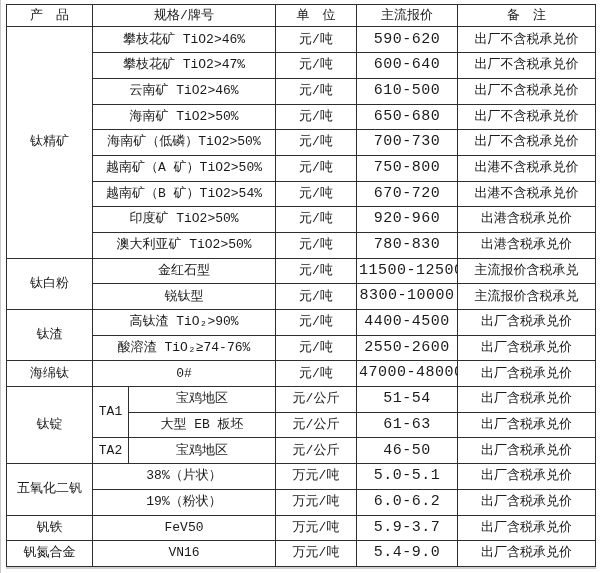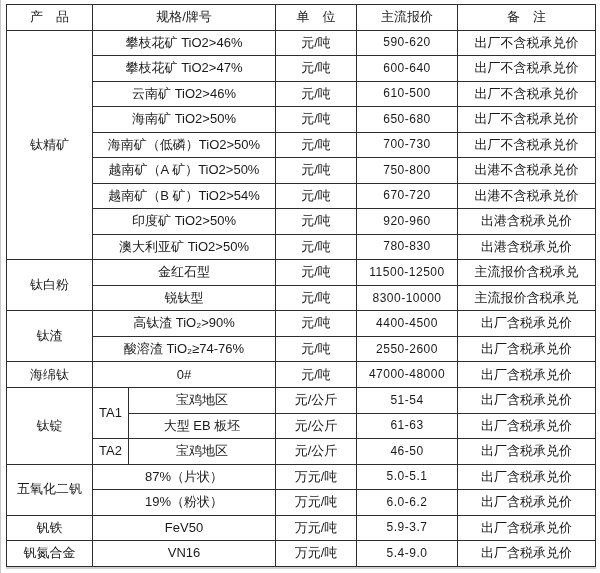--- a/index.html
+++ b/index.html
@@ -10,20 +10,21 @@
   body {
     width: 600px;
     height: 573px;
     overflow: hidden;
     font-family: "Liberation Sans", "DejaVu Sans", sans-serif;
     border-left: 1px solid #c9c9c9;
     box-sizing: border-box;
   }
   .page {
     padding: 4px 13px 0 5px;
+    font-family: Liberation Mono, monospace;
   }
   table.price-table {
     border-collapse: collapse;
     table-layout: fixed;
     width: 589px;
     height: 563px;
     background: #ffffff;
     box-shadow: 0 2px 0 #cfcfcf;
   }
   .price-table col.c-product { width: 86px; }
@@ -39,21 +40,21 @@
     vertical-align: middle;
     font-size: 13px;
     font-weight: normal;
     color: #1a1a1a;
     padding: 0 2px;
     overflow: hidden;
     white-space: nowrap;
     line-height: 1.1;
   }
   .price-table td.num {
-    font-size: 12px;
+    font-size: 15px;
     letter-spacing: 0.5px;
   }
 </style>
 </head>
 <body>
 
 <div class="page">
   <table class="price-table">
     <colgroup>
       <col class="c-product">
@@ -181,21 +182,21 @@
       <tr>
         <td>TA2</td>
         <td>宝鸡地区</td>
         <td>元/公斤</td>
         <td class="num">46-50</td>
         <td>出厂含税承兑价</td>
       </tr>
 
       <tr>
         <td rowspan="2">五氧化二钒</td>
-        <td colspan="2">87%（片状）</td>
+        <td colspan="2">38%（片状）</td>
         <td>万元/吨</td>
         <td class="num">5.0-5.1</td>
         <td>出厂含税承兑价</td>
       </tr>
       <tr>
         <td colspan="2">19%（粉状）</td>
         <td>万元/吨</td>
         <td class="num">6.0-6.2</td>
         <td>出厂含税承兑价</td>
       </tr>

